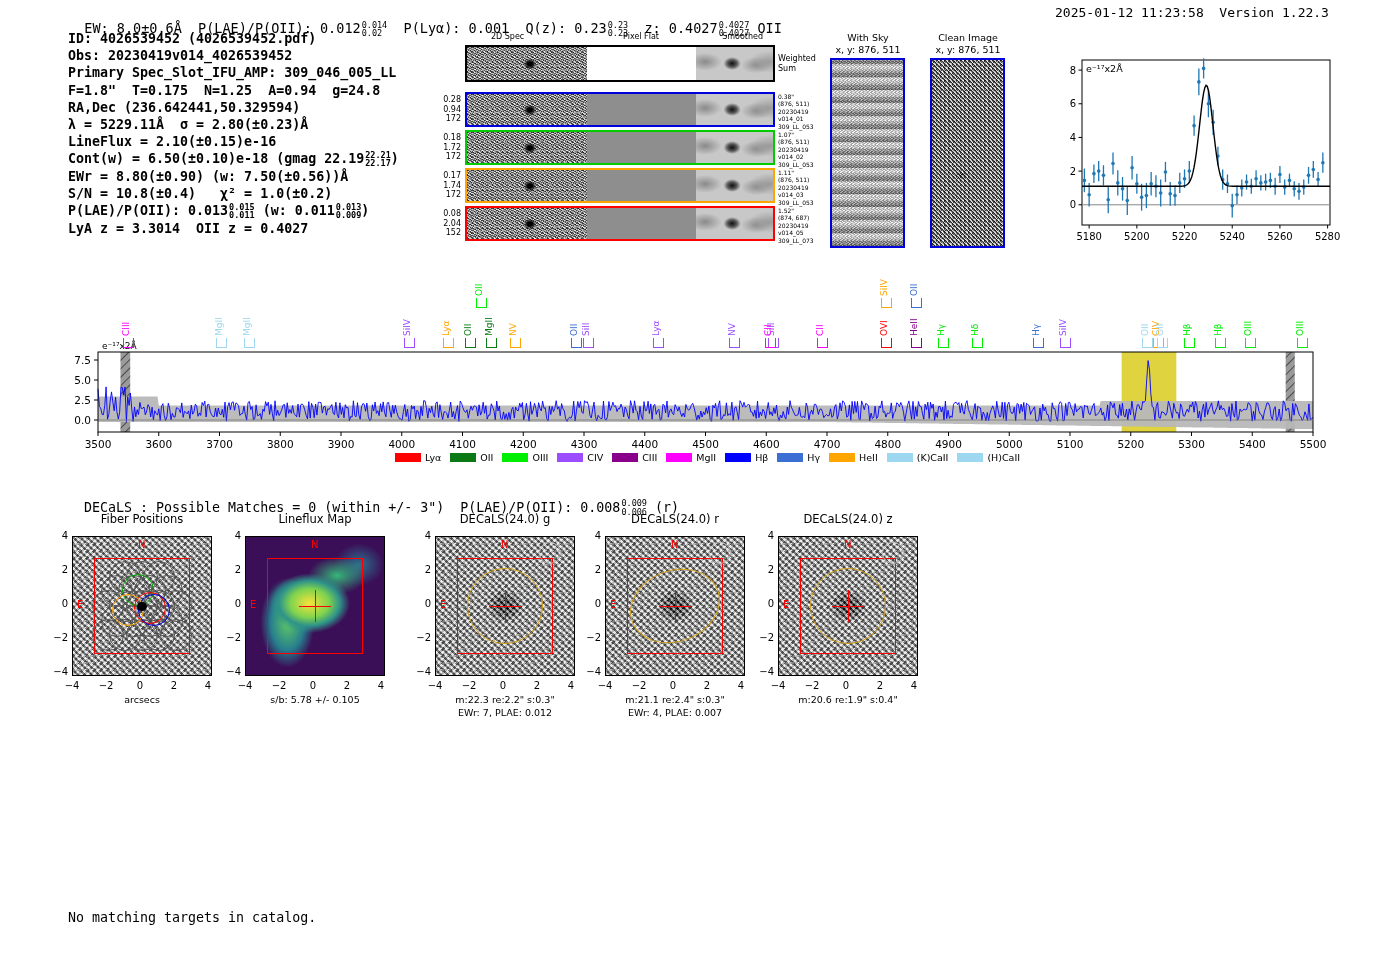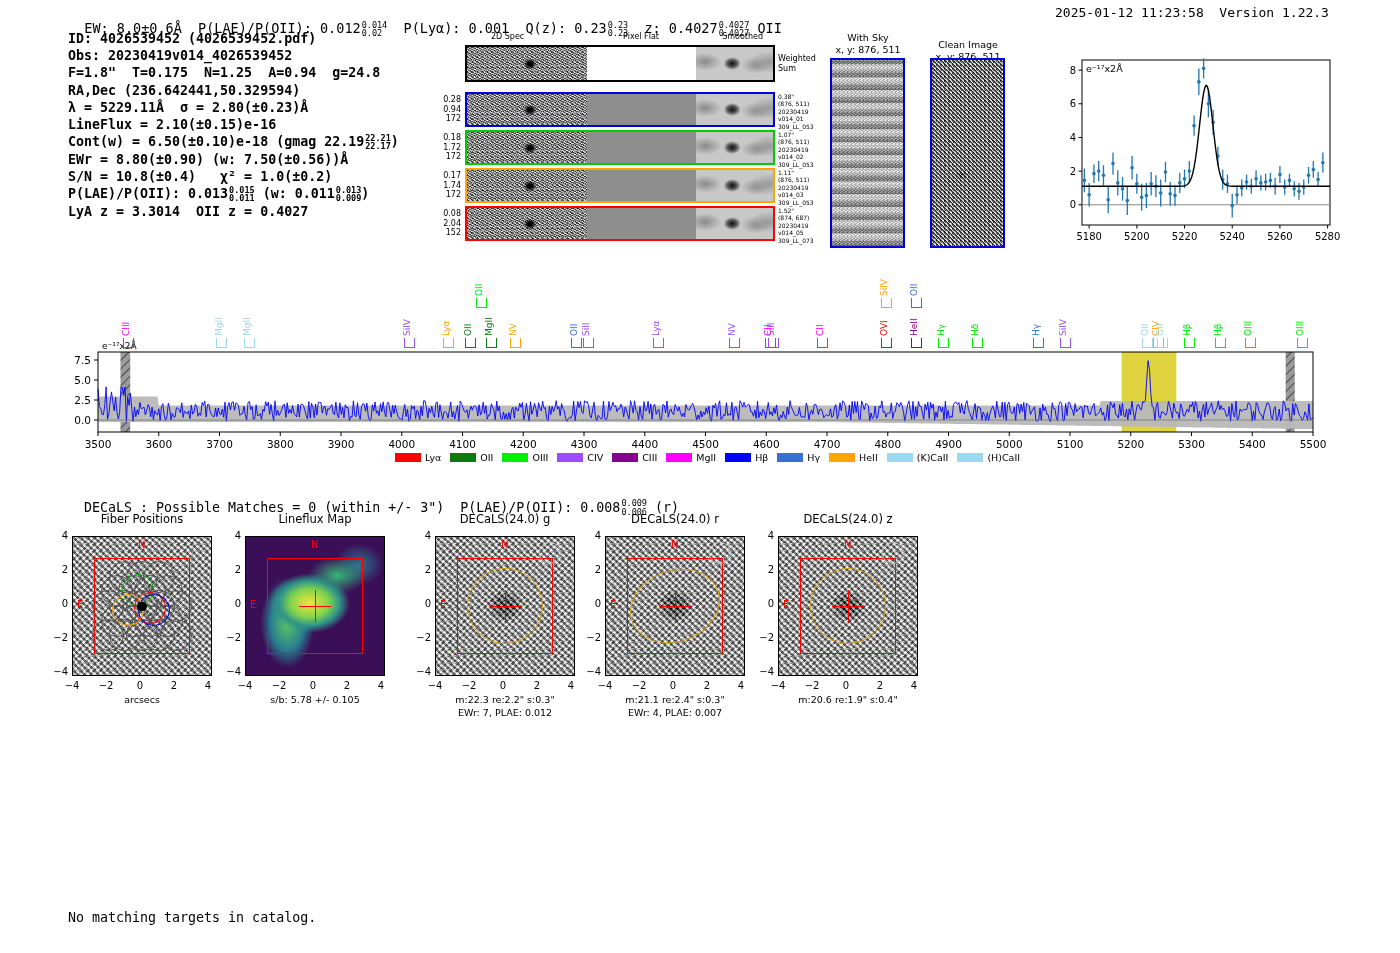--- a/index.html
+++ b/index.html
@@ -93,20 +93,21 @@
 <body>
 
 <div class="abs mono nowrap" id="header-line">
   <span>EW: 8.0±0.6Å</span><span>  </span><span>P(LAE)/P(OII): 0.012</span><sup class="frac"><span>0.014</span><span>0.02</span></sup><span>  </span><span>P(Lyα): 0.001</span><span>  </span><span>Q(z): 0.23</span><sup class="frac"><span>0.23</span><span>0.23</span></sup><span>  </span><span>z: 0.4027</span><sup class="frac"><span>0.4027</span><span>0.4027</span></sup><span> </span><span>OII</span>
 </div>
 <div class="abs mono nowrap" id="timestamp">2025-01-12 11:23:58  Version 1.22.3</div>
 
 <div class="abs mono" id="info-block">
   <div>ID: 4026539452 (4026539452.pdf)</div>
   <div>Obs: 20230419v014_4026539452</div>
+  <div>Primary Spec_Slot_IFU_AMP: 309_046_005_LL</div>
   <div>F=1.8"  T=0.175  N=1.25  A=0.94  g=24.8</div>
   <div>RA,Dec (236.642441,50.329594)</div>
   <div>λ = 5229.11Å  σ = 2.80(±0.23)Å</div>
   <div>LineFlux = 2.10(±0.15)e-16</div>
   <div><span>Cont(w) = 6.50(±0.10)e-18 (gmag 22.19</span><sup class="frac"><span>22.21</span><span>22.17</span></sup><span>)</span></div>
   <div>EWr = 8.80(±0.90) (w: 7.50(±0.56))Å</div>
   <div>S/N = 10.8(±0.4)   χ² = 1.0(±0.2)</div>
   <div><span>P(LAE)/P(OII): 0.013</span><sup class="frac"><span>0.015</span><span>0.011</span></sup><span> (w: 0.011</span><sup class="frac"><span>0.013</span><span>0.009</span></sup><span>)</span></div>
   <div>LyA z = 3.3014  OII z = 0.4027</div>
 </div>
@@ -203,21 +204,21 @@
       <div>309_LL_073</div>
     </div>
   </div>
 
 <div class="abs" id="thumbs" style="left:820px;top:32px;width:205px;height:225px;">
     <div class="thumb-title" style="left:-12px;top:0px;width:120px;">
       <div>With Sky</div>
       <div>x, y: 876, 511</div>
     </div>
     <div class="thumb sky" style="left:10px;top:26px;width:75px;height:190px;border-color:#0000dd;overflow:hidden;"></div>
-    <div class="thumb-title" style="left:88px;top:0px;width:120px;margin-top:7px;">
+    <div class="thumb-title" style="left:88px;top:0px;width:120px;">
       <div>Clean Image</div>
       <div>x, y: 876, 511</div>
     </div>
     <div class="thumb clean" style="left:110px;top:26px;width:75px;height:190px;border-color:#0000dd;overflow:hidden;"></div>
   </div>
 
 <div class="abs" id="zoomplot" style="left:1030px;top:52px;width:310px;height:205px;"><svg width="310" height="205" viewBox="0 0 310 205">
       <rect x="52" y="8" width="248" height="165" fill="#fff" stroke="#000" stroke-width="1"></rect>
       <line x1="52" y1="152.79591836734693" x2="300" y2="152.79591836734693" stroke="#888" stroke-width="1"></line>
       <line x1="59.15384615384615" y1="173" x2="59.15384615384615" y2="176.5" stroke="#000" stroke-width="1"></line>

